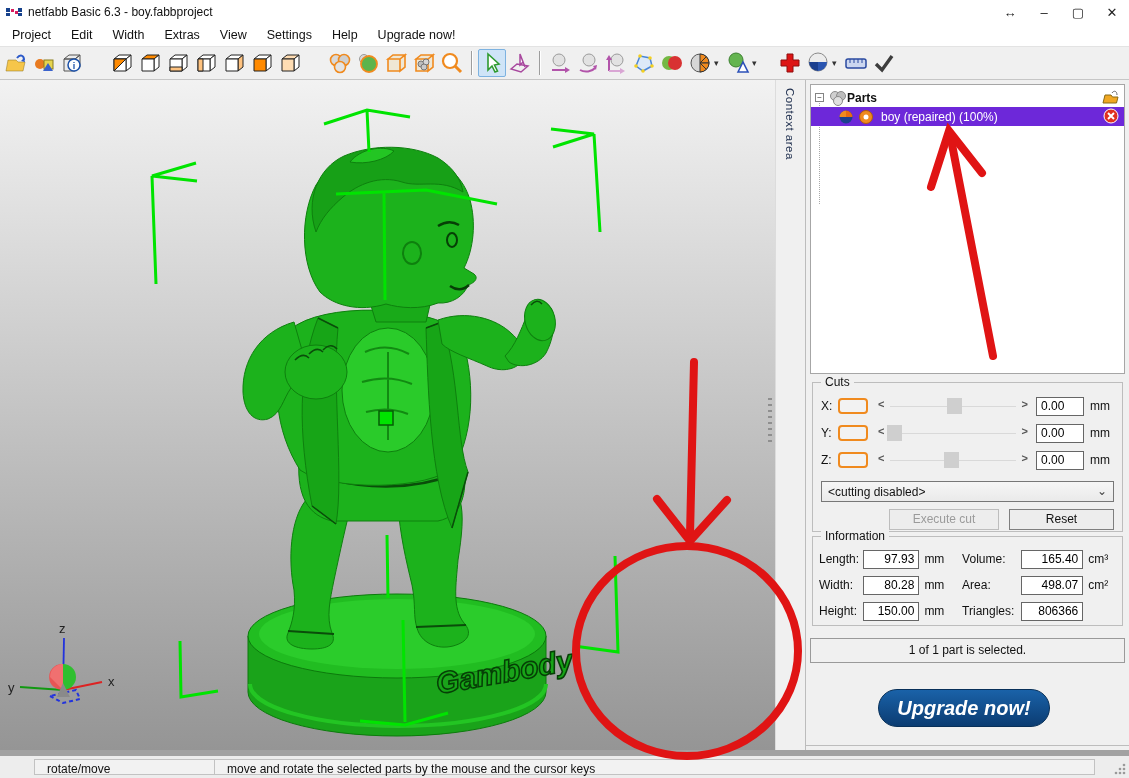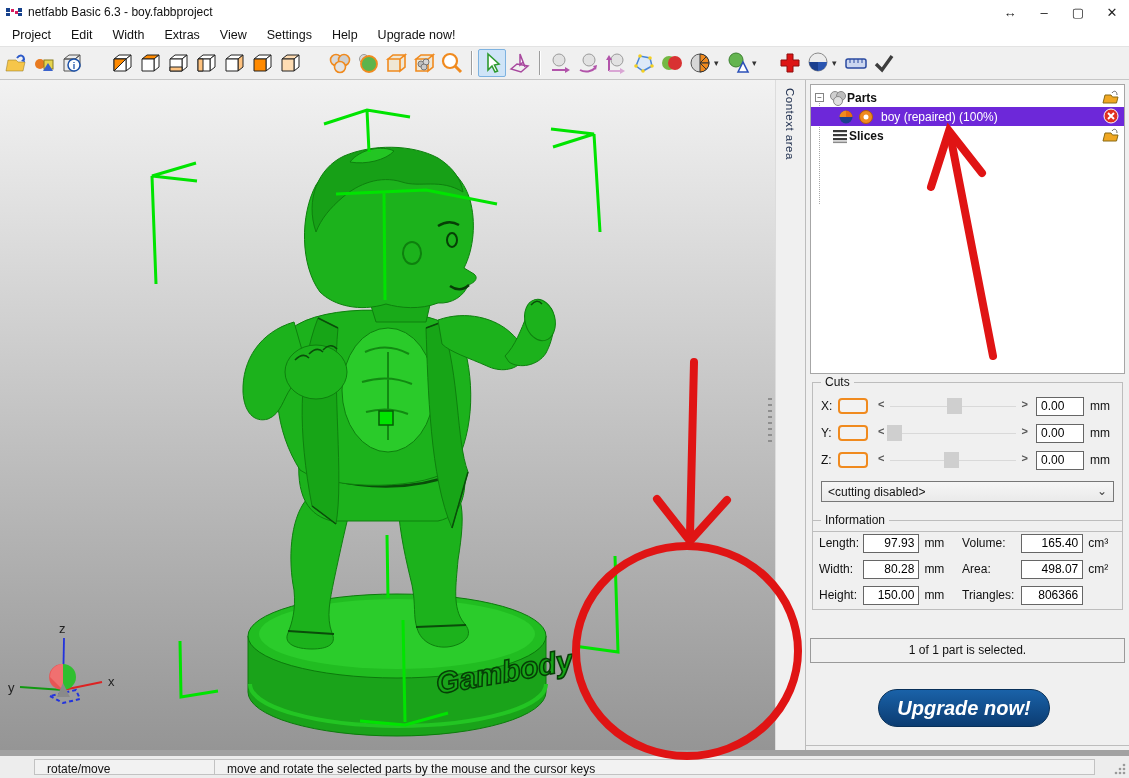--- a/index.html
+++ b/index.html
@@ -62,21 +62,21 @@
   .slider .thumb { position:absolute; top:1px; width:15px; height:16px; background:#cfcfcf; }
   .valbox { width:48px; height:19px; border:1px solid #666; background:#fff; font-size:12px; padding:1px 4px; margin:12px 6px; font-family:"Liberation Sans",sans-serif; }
   .unit { width:24px; }
   .dropdown { position:relative; margin:10px 8px 0 8px; height:21px; border:1px solid #777; background:linear-gradient(#f6f6f6,#eaeaea); padding:3px 6px; }
   .dropdown .chev { position:absolute; right:6px; top:2px; color:#444; font-size:12px; }
   .btnrow { display:flex; margin:7px 8px 0 76px; gap:10px; }
   .pbtn { height:21px; border:1px solid #a0a0a0; background:#ededed; text-align:center; line-height:19px; }
   .pbtn.disabled { color:#9b9b9b; border-color:#bdbdbd; }
   #execute-btn { width:110px; } #reset-btn { flex:1; border-color:#7f7f7f; }
 
-  #info { top:440px; height:90px; }
+  #info { top:456px; height:90px; }
   .inforow { display:flex; align-items:center; height:20px; margin:6px 6px 0 6px; }
   .inforow .il { width:48px; } .inforow .il2 { width:64px; margin-left:10px; }
   .ibox { height:19px; border:1px solid #666; background:#fff; text-align:right; padding:1px 4px; font-size:12px; font-family:"Liberation Sans",sans-serif; }
   .ibox.a { width:56px; } .ibox.b { width:62px; }
   .iunit { width:30px; margin-left:5px; }
 
   #selbar { position:absolute; left:4px; top:558px; width:315px; height:25px; border:1px solid #9a9a9a; background:#f0f0f0; text-align:center; line-height:23px; }
   #upgrade-area { position:absolute; left:0; top:586px; width:323px; height:80px; border-bottom:1px solid #bdbdbd; }
   #upgrade-btn { position:absolute; left:72px; top:23px; width:172px; height:38px; border-radius:19px; border:1px solid #083059;
      background:linear-gradient(#1a62a8,#0b3c72); color:#fff; font-style:italic; font-weight:bold; font-size:20px; text-align:center; line-height:36px; }
@@ -445,33 +445,20 @@
           <svg class="ticon" style="margin-left:2px" viewBox="0 0 16 16">
               <circle cx="8" cy="8" r="6.5" fill="#f08a1e" stroke="#b05c08"></circle>
               <circle cx="8" cy="8" r="2.5" fill="#fff"></circle>
             </svg>
           <span class="lbl2">boy (repaired) (100%)</span>
           <svg class="rowbtn" viewBox="0 0 16 16">
               <circle cx="8" cy="8" r="7" fill="#e03020" stroke="#fff"></circle>
               <path d="M5 5 L11 11 M11 5 L5 11" stroke="#fff" stroke-width="2"></path>
             </svg>
         </div>
-        <div class="tree-row">
-          <svg class="ticon" style="margin-left:20px" viewBox="0 0 18 16">
-              <rect x="2" y="2" width="14" height="2.2" fill="#3a3a3a"></rect>
-              <rect x="2" y="6" width="14" height="2.2" fill="#3a3a3a"></rect>
-              <rect x="2" y="10" width="14" height="2.2" fill="#3a3a3a"></rect>
-              <rect x="2" y="13.5" width="14" height="1.6" fill="#8a8a8a"></rect>
-            </svg>
-          <span class="lbl">Slices</span>
-          <svg class="rowbtn" viewBox="0 0 18 16">
-              <path d="M1 14 L3 6 L9 6 L10.5 8 L16 8 L14.5 14 Z" fill="#f0a722" stroke="#8a6a14"></path>
-              <path d="M10 4 c2 -3 5 -2 5 2" stroke="#666" fill="none"></path>
-            </svg>
-        </div>
       </div>
 
       <div class="groupbox" id="cuts">
         <span class="glabel">Cuts</span>
         <div class="cutrow" style="margin-top:12px;">
           <span class="axl">X:</span>
           <span class="obtn"></span>
           <span class="slider">
               <span class="track"></span>
               <span class="ch l">&lt;</span>
@@ -502,20 +489,24 @@
               <span class="ch r">&gt;</span>
               <span class="thumb" style="left: 44%;"></span>
             </span>
           <input class="valbox" value="0.00" style="">
           <span class="unit">mm</span>
         </div>
         <div class="dropdown">
           <span>&lt;cutting disabled&gt;</span>
           <span class="chev">⌄</span>
         </div>
+        <div class="btnrow">
+          <div class="pbtn disabled" id="execute-btn">Execute cut</div>
+          <div class="pbtn" id="reset-btn">Reset</div>
+        </div>
       </div>
 
       <div class="groupbox" id="info">
         <span class="glabel">Information</span>
         <div class="inforow" style="margin-top:12px;">
           <span class="il">Length:</span>
           <input class="ibox a" readonly="" value="97.93" style="">
           <span class="iunit">mm</span>
           <span class="il2">Volume:</span>
           <input class="ibox b" readonly="" value="165.40" style="">

